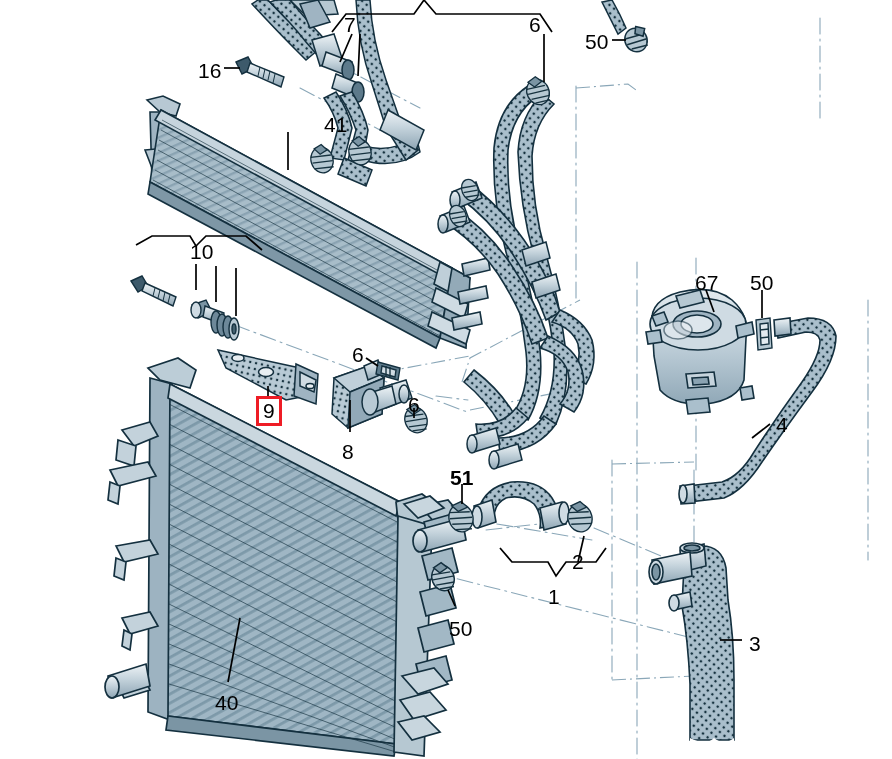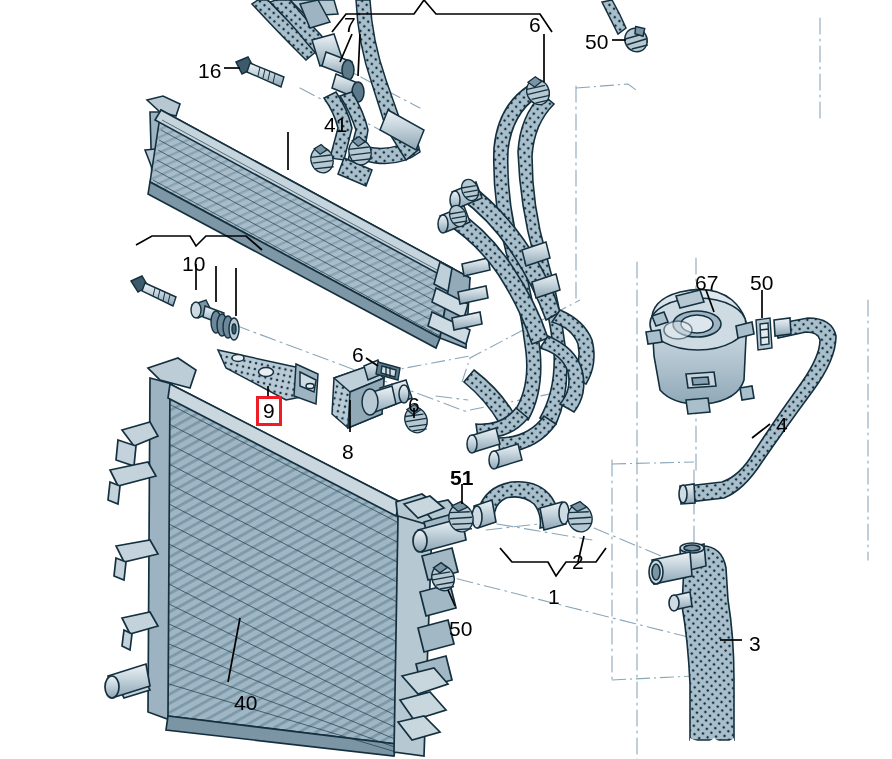--- a/index.html
+++ b/index.html
@@ -418,28 +418,28 @@
 
       <path d="M332,32 L346,14 L382,14 L414,14 L424,0 L436,14 L470,14 L540,14 L552,32"></path>
     </g>
   </svg>
 
   <div class="lbl" style="left:198px;top:60px;">16</div>
   <div class="lbl" style="left:344px;top:14px;">7</div>
   <div class="lbl" style="left:529px;top:14px;">6</div>
   <div class="lbl" style="left:585px;top:31px;">50</div>
   <div class="lbl" style="left:276px;top:114px;margin-left:48px;">41</div>
-  <div class="lbl" style="left:182px;top:241px;margin-top:12px;">10</div>
+  <div class="lbl" style="left:190px;top:241px;">10</div>
   <div class="lbl" style="left:695px;top:272px;">67</div>
   <div class="lbl" style="left:750px;top:272px;">50</div>
   <div class="lbl" style="left:352px;top:344px;">6</div>
   <div class="lbl box" style="left:256px;top:396px;">9</div>
   <div class="lbl" style="left:408px;top:394px;">6</div>
   <div class="lbl" style="left:776px;top:414px;">4</div>
   <div class="lbl" style="left:342px;top:441px;">8</div>
   <div class="lbl" style="left:450px;top:467px;font-weight:bold;">51</div>
   <div class="lbl" style="left:572px;top:551px;">2</div>
   <div class="lbl" style="left:548px;top:586px;">1</div>
   <div class="lbl" style="left:449px;top:618px;">50</div>
   <div class="lbl" style="left:749px;top:633px;">3</div>
-  <div class="lbl" style="left:215px;top:692px;margin-left:19px;">40</div>
+  <div class="lbl" style="left:215px;top:692px;">40</div>
 
 </div>
 
 </body></html>

